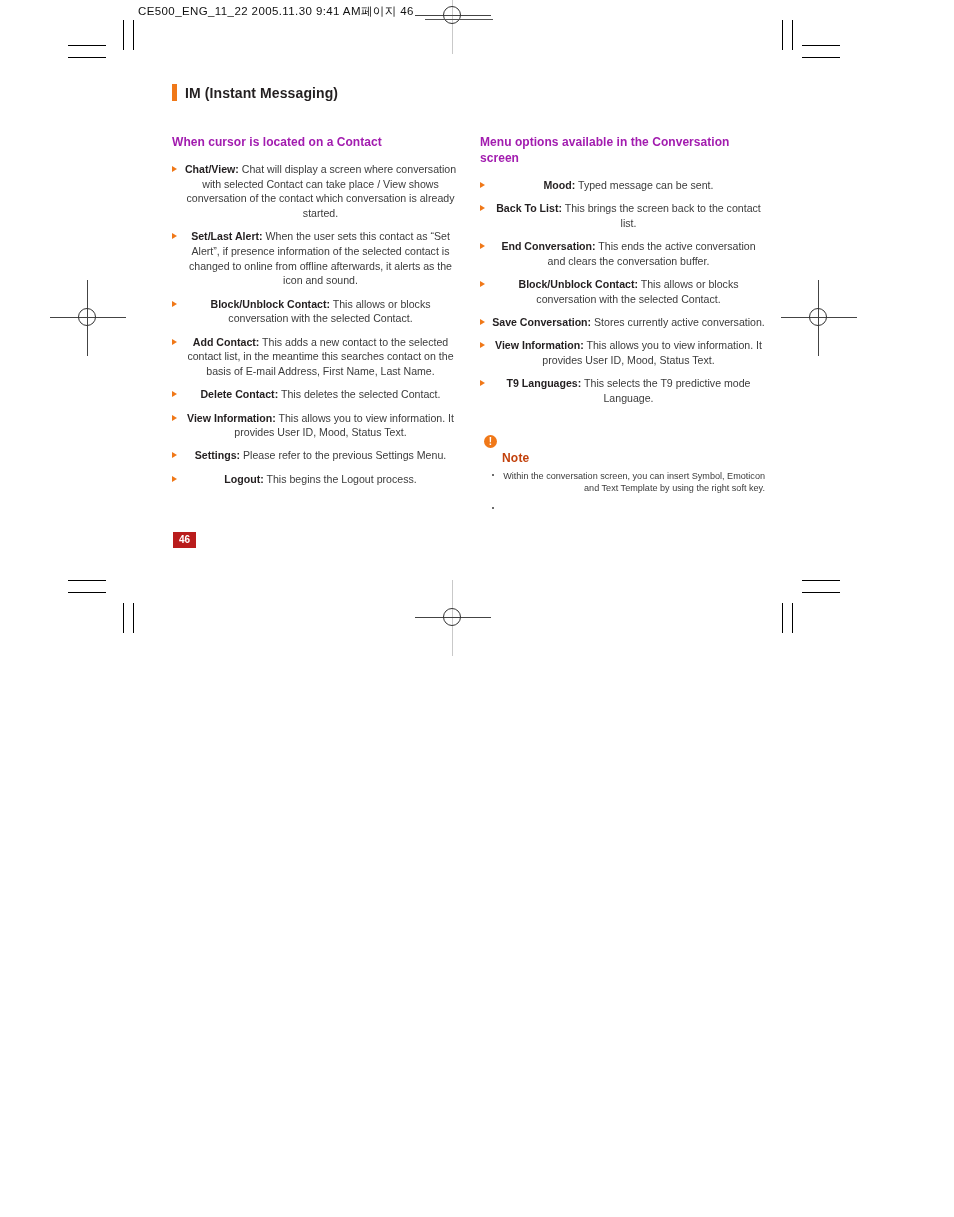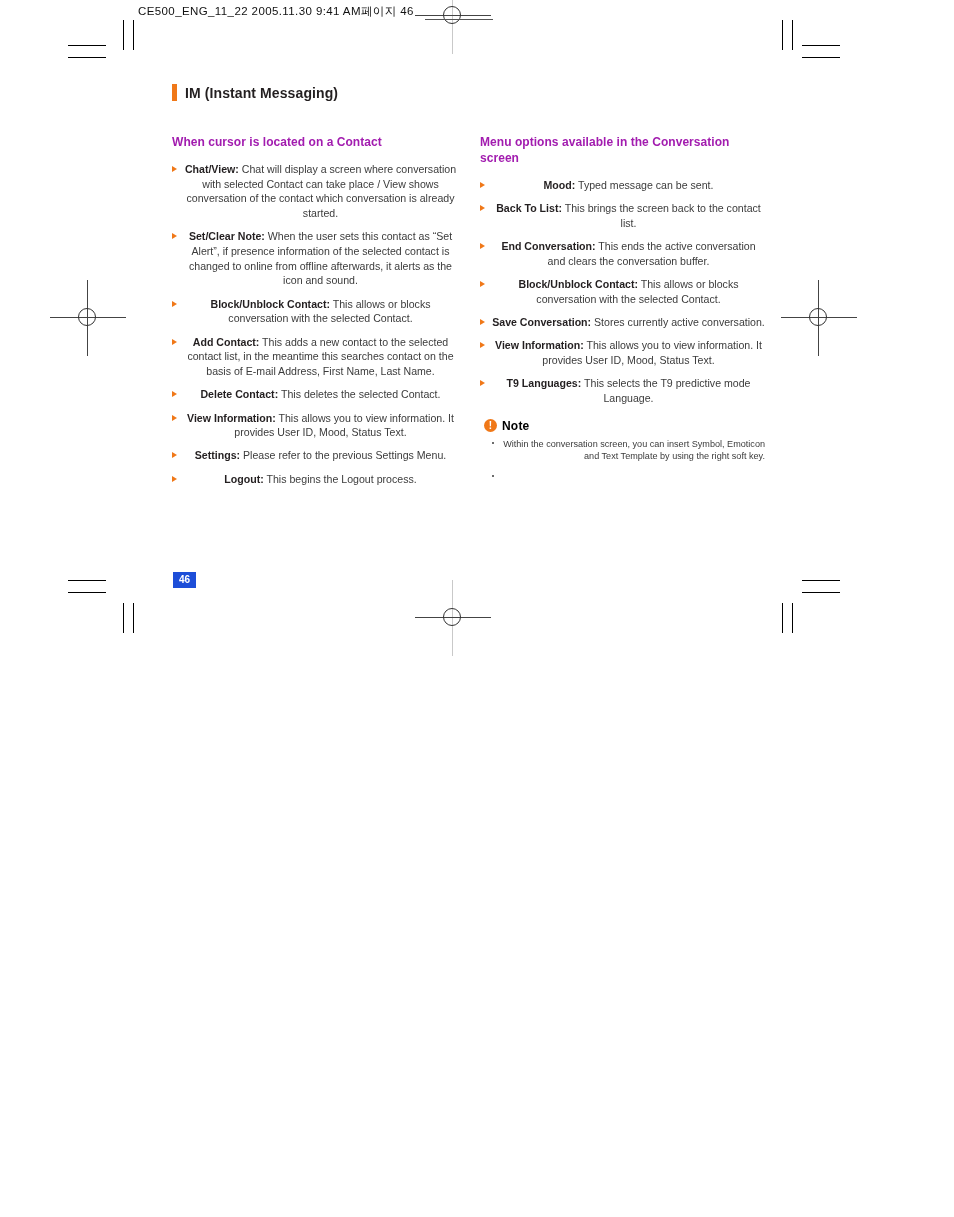--- a/index.html
+++ b/index.html
@@ -154,22 +154,23 @@
     font-size: 10px;
     font-weight: bold;
     line-height: 13px;
     text-align: center;
     margin-right: 5px;
     font-family: "Liberation Sans", sans-serif;
   }
   .note-title {
     font-size: 12px;
     font-weight: bold;
-    color: #000000;
+    color: #c2410c;
     letter-spacing: 0.2px;
+    margin-top: 32px;
   }
   ul.note-list {
     list-style: none;
     margin: 0;
     padding: 0 0 0 8px;
   }
   ul.note-list > li {
     position: relative;
     padding-left: 8px;
     margin-bottom: 7px;
@@ -186,27 +187,26 @@
     height: 2.2px;
     background: #3b3b3b;
     border-radius: 50%;
   }
 
   
   .folio {
     position: absolute;
     left: 173px;
     top: 532px;
-    background: #1d4ed8;
+    background: #b91c1c;
     color: #ffffff;
     font-size: 10px;
     font-weight: bold;
     padding: 3px 6px 3px 6px;
     line-height: 1;
-    margin-top: 40px;
   }
 </style>
 </head>
 <body>
 
 <div>
   <div class="mark mark-v" style="left:123px; top:20px;  height:30px;"></div>
   <div class="mark mark-v" style="left:133px; top:20px;  height:30px;"></div>
   <div class="mark mark-h" style="left:68px;  top:45px;  width:38px;"></div>
   <div class="mark mark-h" style="left:68px;  top:57px;  width:38px;"></div>
@@ -262,21 +262,21 @@
 
 <div class="running-head">
   <div class="bar"></div>
   <div class="rh-text">IM (Instant Messaging)</div>
 </div>
 
 <div class="col col-left">
   <h2 class="section-title">When cursor is located on a Contact</h2>
   <ul class="bullets" id="left-list">
       <li><span class="tri"></span><span class="lbl">Chat/View:</span><span> Chat will display a screen where conversation with selected Contact can take place / View shows conversation of the contact which conversation is already started.</span></li>
-      <li><span class="tri"></span><span class="lbl">Set/Clear Note:</span><span> When the user sets this contact as “Set Alert”, if presence information of the selected contact is changed to online from offline afterwards, it alerts as the icon and sound.</span></li>
+      <li><span class="tri"></span><span class="lbl">Set/Last Alert:</span><span> When the user sets this contact as “Set Alert”, if presence information of the selected contact is changed to online from offline afterwards, it alerts as the icon and sound.</span></li>
       <li><span class="tri"></span><span class="lbl">Block/Unblock Contact:</span><span> This allows or blocks conversation with the selected Contact.</span></li>
       <li><span class="tri"></span><span class="lbl">Add Contact:</span><span> This adds a new contact to the selected contact list, in the meantime this searches contact on the basis of E-mail Address, First Name, Last Name.</span></li>
       <li><span class="tri"></span><span class="lbl">Delete Contact:</span><span> This deletes the selected Contact.</span></li>
       <li><span class="tri"></span><span class="lbl">View Information:</span><span> This allows you to view information. It provides User ID, Mood, Status Text.</span></li>
       <li><span class="tri"></span><span class="lbl">Settings:</span><span> Please refer to the previous Settings Menu.</span></li>
       <li><span class="tri"></span><span class="lbl">Logout:</span><span> This begins the Logout process.</span></li>
     </ul>
 </div>
 
 <div class="col col-right">

